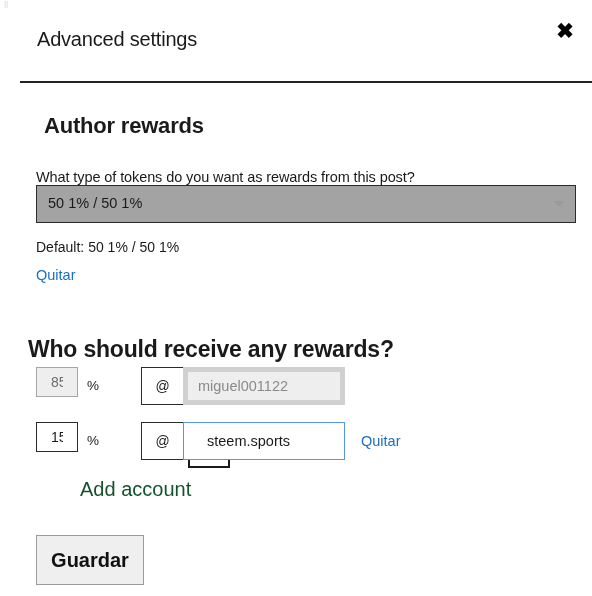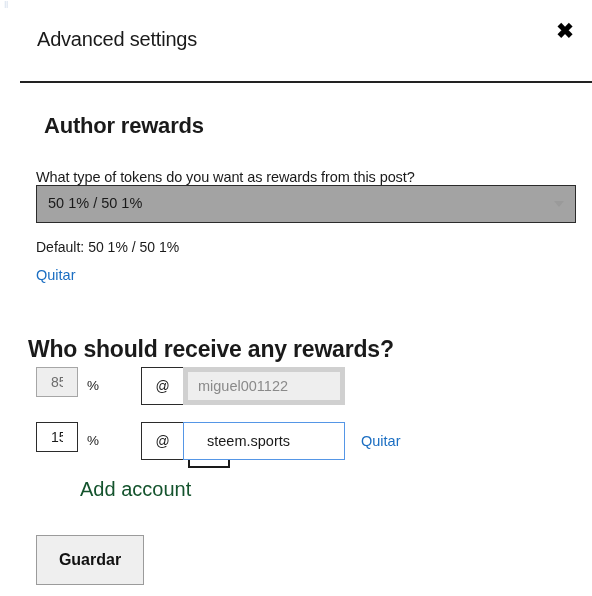--- a/index.html
+++ b/index.html
@@ -295,21 +295,21 @@
   .save-btn {
     position: absolute;
     left: 26px;
     top: 450px;
     width: 108px;
     height: 50px;
     background: #efefef;
     border: 1px solid #9b9b9b;
     box-sizing: border-box;
     font-family: "Liberation Sans", sans-serif;
-    font-size: 16px;
+    font-size: 20px;
     font-weight: bold;
     color: #111111;
     cursor: pointer;
   }
 </style>
 </head>
 <body>
 
 <div class="bg-strip">‖  –– –––––  ––  ––– –––––  ––– –– –––––      ● ––––––– –</div>
 <div class="bg-left-rail"></div>

